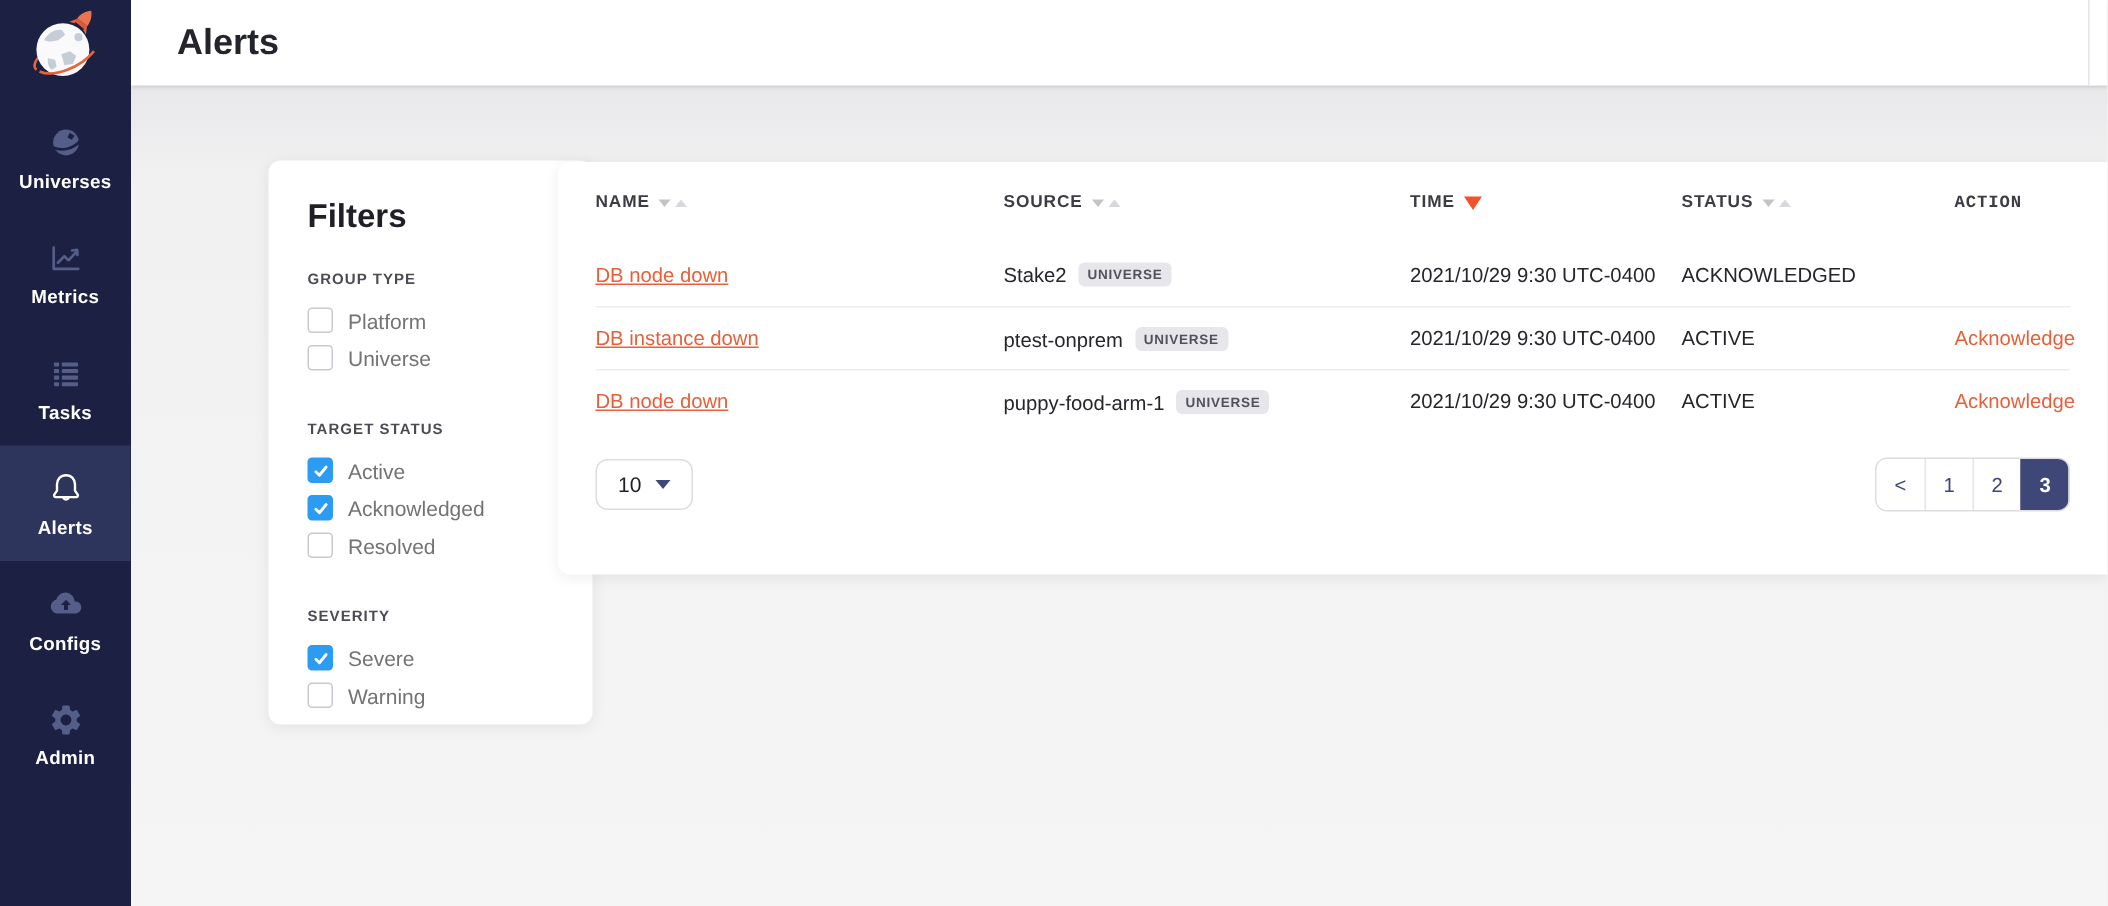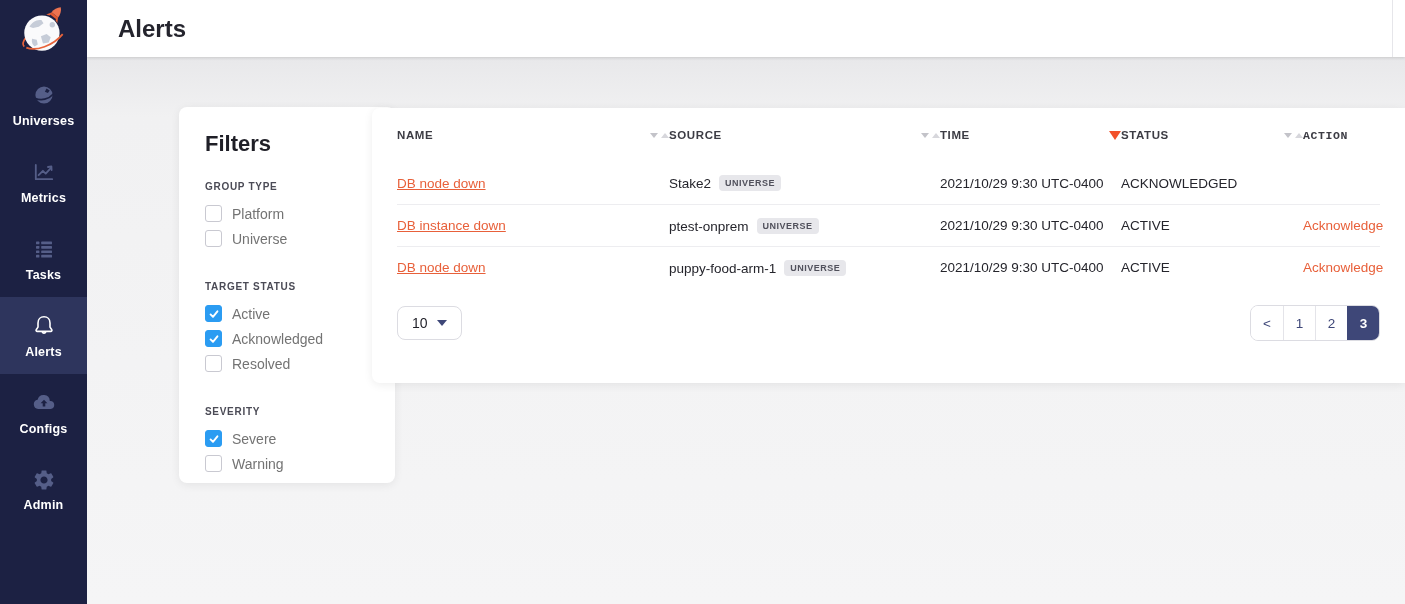--- a/index.html
+++ b/index.html
@@ -41,21 +41,21 @@
   .f-section:last-child{margin-bottom:0;}
   .f-label{font-size:10px;font-weight:700;color:#4b4b56;letter-spacing:.7px;margin-bottom:13px;}
   .f-opt{display:flex;align-items:center;gap:10px;margin-bottom:8px;cursor:pointer;font-size:14px;color:#737373;}
   .cb{width:17px;height:17px;border:1px solid #c9c9d1;border-radius:3px;background:#fff;flex:0 0 auto;display:flex;align-items:center;justify-content:center;}
   .cb.checked{background:var(--cb-blue);border-color:var(--cb-blue);}
 
   
   .table-card{position:absolute;left:285px;top:51px;right:0;height:275px;background:#fff;border-radius:8px 0 0 8px;box-shadow:0 2px 10px rgba(0,0,0,.07);padding:0 25px;}
   .tgrid{display:grid;grid-template-columns:272px 271px 181px 182px 1fr;align-items:center;}
   .thead{height:54px;font-size:11.5px;font-weight:700;color:var(--text-head);letter-spacing:.6px;}
-  .th{display:flex;align-items:center;gap:6px;cursor:pointer;justify-content:space-between;}
+  .th{display:flex;align-items:center;gap:6px;cursor:pointer;}
   .th.nosort{cursor:default;font-family:Liberation Mono, monospace;}
   .sortpair{display:flex;align-items:center;gap:3px;}
   .tri{width:0;height:0;}
   .tri.down{border-left:4px solid transparent;border-right:4px solid transparent;border-top:5px solid #c3c3c9;}
   .tri.up{border-left:4px solid transparent;border-right:4px solid transparent;border-bottom:5px solid #d7d7dc;}
   .tri.active-desc{border-left:6px solid transparent;border-right:6px solid transparent;border-top:9px solid var(--sort-red);}
   .trow{height:42px;font-size:13.5px;color:var(--text-dark);}
   .trow + .trow{border-top:1px solid #ededf0;}
   .name-link{color:var(--accent);text-decoration:underline;cursor:pointer;}
   .badge{display:inline-block;margin-left:8px;background:#e7e7eb;color:#51515c;font-size:9px;font-weight:700;letter-spacing:.5px;padding:3px 6px;border-radius:4px;vertical-align:2px;}

